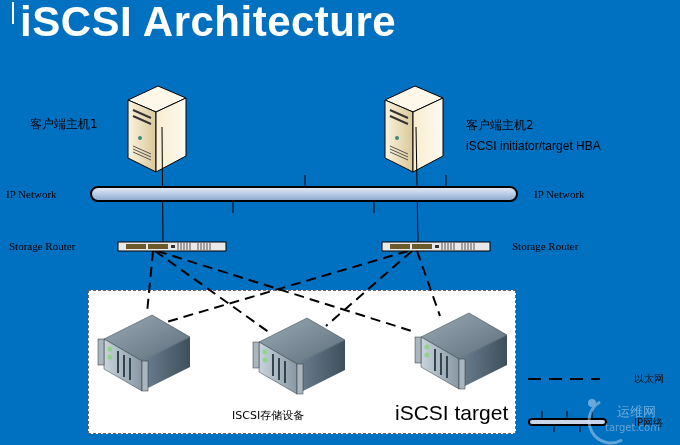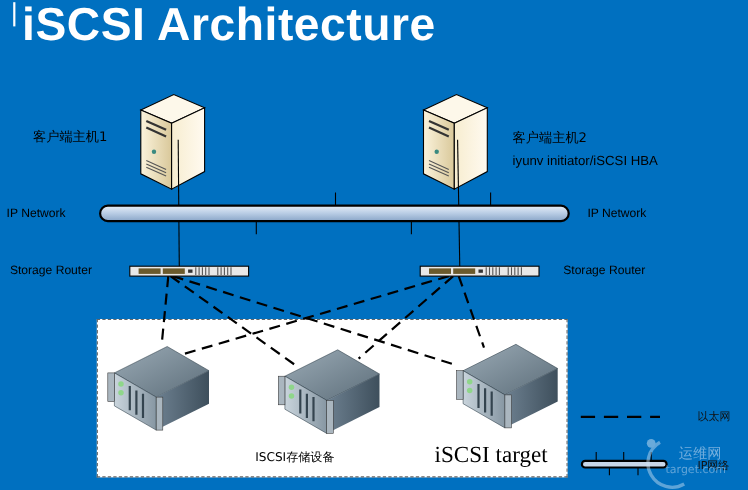--- a/index.html
+++ b/index.html
@@ -1,24 +1,24 @@
 <!DOCTYPE html>
 <html><head>
 <meta charset="utf-8">
 <style>
   html, body { margin:0; padding:0; }
   body { width:680px; height:445px; background:#0070c0; position:relative; overflow:hidden; font-family:"DejaVu Sans", sans-serif; }
   .title { position:absolute; left:20px; top:-2px; color:#fff; font-family:"Liberation Sans", sans-serif; font-weight:bold; font-size:42px; letter-spacing:0.5px; }
   .title-mark { position:absolute; left:12px; top:2px; width:2px; height:22px; background:#fff; }
   .lbl { position:absolute; color:#000000; font-size:11px; white-space:nowrap; }
-  .mono { font-family:Liberation Sans, sans-serif; font-size:11px; }
+  .mono { font-family:Liberation Serif, serif; font-size:11px; }
   .cn { font-family:"DejaVu Sans", sans-serif; font-size:12px; }
   .target-box { position:absolute; left:88px; top:290px; width:428px; height:144px; background:#fff; border:1px dashed #666; box-sizing:border-box; }
   svg.overlay { position:absolute; left:0; top:0; }
-  .target-label { position:absolute; left:395px; top:401px; font-family:Liberation Serif, serif; font-size:21px; color:#000; }
+  .target-label { position:absolute; left:395px; top:401px; font-family:Liberation Sans, sans-serif; font-size:21px; color:#000; }
   .dev-label { position:absolute; left:232px; top:408px; font-size:11px; color:#000; }
 </style>
 </head>
 <body>
 
 <div class="title-mark"></div>
 <div class="title">iSCSI Architecture</div>
 
 <div class="target-box"></div>
 
@@ -186,21 +186,21 @@
   </g>
 
   <g opacity="0.45">
     <path d="M 600 402 A 20 20 0 1 0 622 440" fill="none" stroke="#d0e4f5" stroke-width="3"></path>
     <circle cx="592" cy="403" r="4" fill="#e8f2fb"></circle>
   </g>
 </svg>
 
 <div class="lbl cn" style="left:30px;top:116px;">客户端主机1</div>
 <div class="lbl cn" style="left:466px;top:117px;">客户端主机2</div>
-<div class="lbl" style="left:466px;top:139px;font-family:'Liberation Sans',sans-serif;font-size:12px;">iyunv initiator/iSCSI HBA</div>
+<div class="lbl" style="left:466px;top:139px;font-family:'Liberation Sans',sans-serif;font-size:12px;">iSCSI initiator/target HBA</div>
 
 <div class="lbl mono" style="left:6px;top:188px;">IP Network</div>
 <div class="lbl mono" style="left:534px;top:188px;">IP Network</div>
 
 <div class="lbl mono" style="left:9px;top:240px;">Storage Router</div>
 <div class="lbl mono" style="left:512px;top:240px;">Storage Router</div>
 
 <div class="dev-label">ISCSI存储设备</div>
 <div class="target-label">iSCSI target</div>
 

